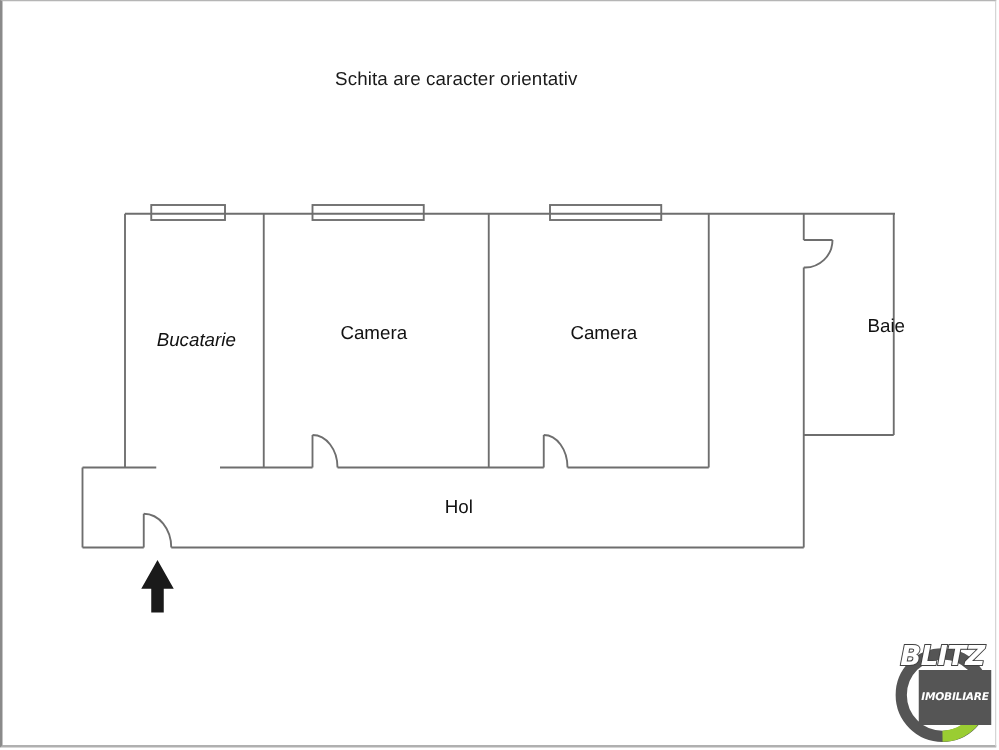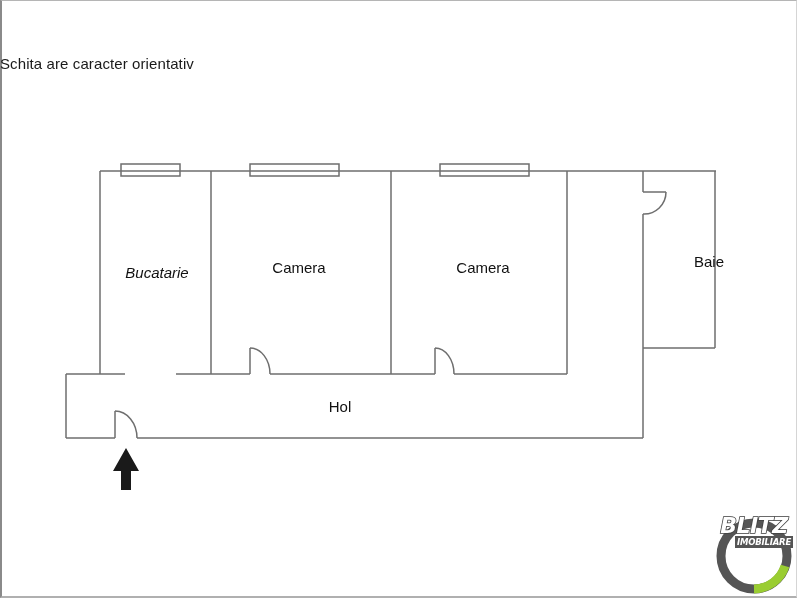--- a/index.html
+++ b/index.html
@@ -1,24 +1,24 @@
 <!DOCTYPE html>
 <html><head>
   <meta charset="utf-8">
   <style>
     html, body { margin: 0; padding: 0; background: #ffffff; }
     body { width: 799px; height: 600px; position: relative; overflow: hidden; font-family: "Liberation Sans", sans-serif; }
     .frame { position: absolute; left: 0; top: 0; width: 797px; height: 598px; border-left: 2px solid #8a8a8a; border-top: 1px solid #b5b5b5; border-right: 1px solid #d5d5d5; border-bottom: 2px solid #b0b0b0; box-sizing: border-box; }
-    .title { position: absolute; left: 0; width: 730px; top: 55px; font-size: 15px; color: #1a1a1a; letter-spacing: 0.1px; }
+    .title { position: absolute; left: 0; width: 730px; top: 55px; text-align: center; font-size: 15px; color: #1a1a1a; letter-spacing: 0.1px; }
     svg.plan { position: absolute; left: 0; top: 0; }
     .label { position: absolute; font-size: 15px; color: #111; white-space: nowrap; transform: translate(-50%, -50%); }
     .logo { position: absolute; left: 714px; top: 516px; width: 80px; height: 80px; }
     .logo-text { position: absolute; left: 0; top: 0; width: 80px; height: 80px; display: flex; flex-direction: column; align-items: center; justify-content: flex-start; font-style: italic; }
     .logo-main { font-family: "DejaVu Sans", sans-serif; font-weight: bold; font-size: 22px; color: #fff; line-height: 20px; letter-spacing: -0.5px; -webkit-text-stroke: 1.5px #444; paint-order: stroke fill; text-shadow: 0 0 1px #333; }
-    .logo-sub { font-family: "DejaVu Sans", sans-serif; font-weight: bold; font-size: 8.5px; color: #fff; background: #555; padding: 1px 2px; line-height: 10px; letter-spacing: -0.2px; margin-left: 20px; }
+    .logo-sub { font-family: "DejaVu Sans", sans-serif; font-weight: bold; font-size: 8.5px; color: #fff; background: #555; padding: 17px 2px; line-height: 10px; letter-spacing: -0.2px; margin-left: 20px; }
   </style>
 </head>
 <body>
 
 <div class="frame"></div>
 
 <div class="title">Schita are caracter orientativ</div>
 
 <svg class="plan" width="799" height="600" viewBox="0 0 799 600">
   <g fill="none" stroke="#6e6e6e" stroke-width="1.5">
@@ -59,21 +59,21 @@
     <line x1="137" y1="438" x2="643" y2="438"></line>
   </g>
 
   <polygon points="126,448 139,471 131,471 131,490 121,490 121,471 113,471" fill="#1a1a1a"></polygon>
 </svg>
 
 <div class="label" style="left:157px; top:272px;font-style:italic;"><span>Buc</span><span>atarie</span></div>
 <div class="label" style="left:299px; top:267px;">Camera</div>
 <div class="label" style="left:483px; top:267px;">Camera</div>
 <div class="label" style="left:709px; top:261px;">Baie</div>
-<div class="label" style="left:340px; top:406px;text-align:right;">Hol</div>
+<div class="label" style="left:367px; top:406px;text-align:right;">Hol</div>
 
 <div class="logo">
   <svg width="80" height="80" viewBox="0 0 80 80">
     <circle cx="40" cy="40" r="33" fill="none" stroke="#555555" stroke-width="9"></circle>
     <path d="M40 73 A33 33 0 0 0 71 50" fill="none" stroke="#9acd32" stroke-width="9"></path>
   </svg>
   <div class="logo-text">
     <div class="logo-main">BLITZ</div>
     <div class="logo-sub">IMOBILIARE</div>
   </div>

